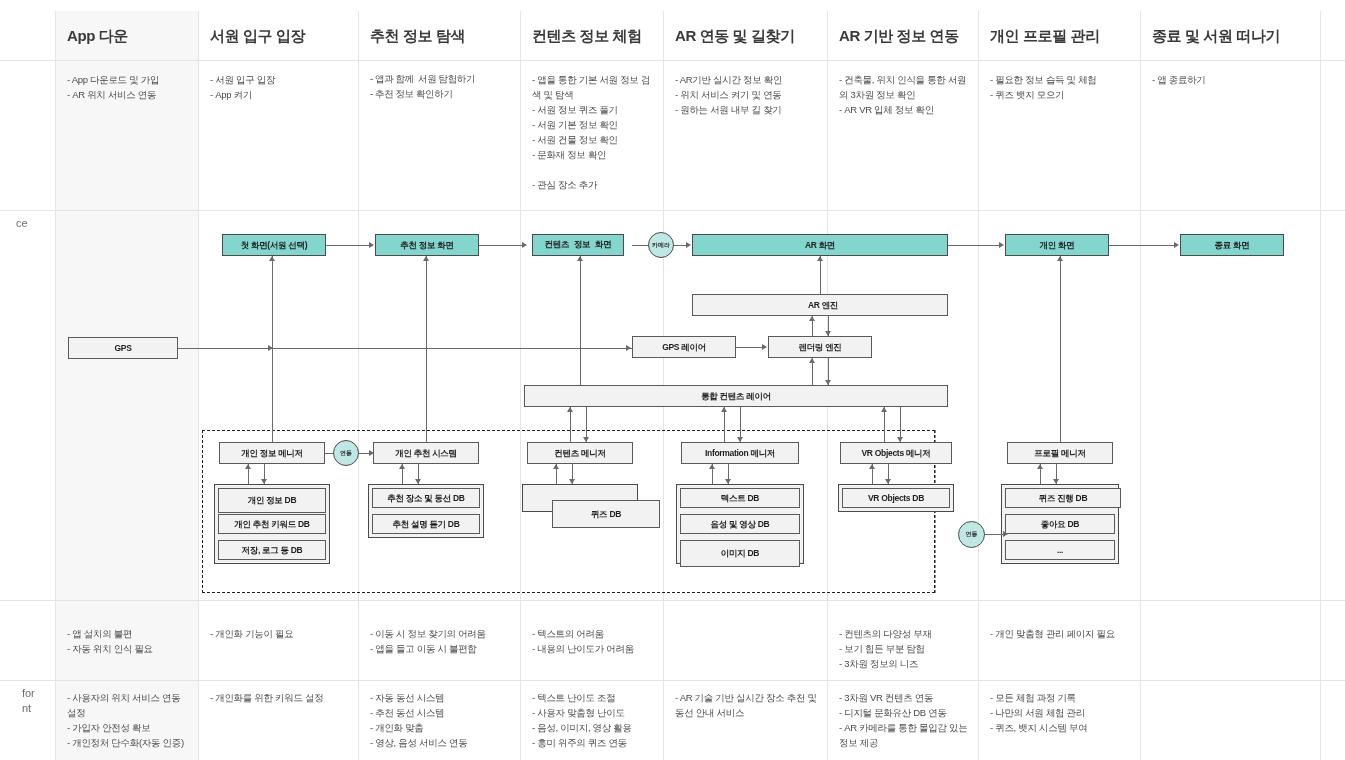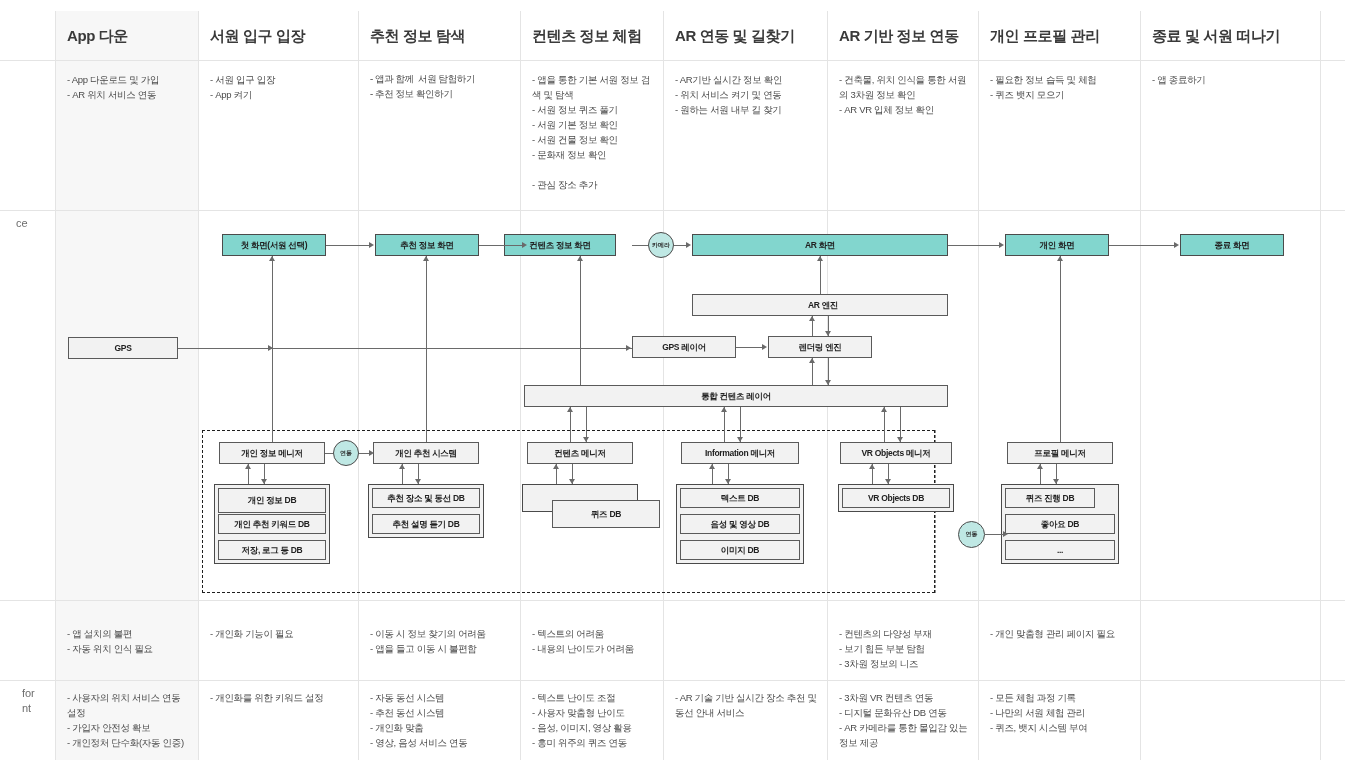--- a/index.html
+++ b/index.html
@@ -135,21 +135,21 @@
     <div class="cell" style="left: 990px; top: 626px; width: 140px;">- 개인 맞춤형 관리 페이지 필요</div>
     <div class="cell" style="left: 990px; top: 690px; width: 140px;">- 모든 체험 과정 기록
 - 나만의 서원 체험 관리
 - 퀴즈, 뱃지 시스템 부여</div>
     <div class="hdr" style="left: 1152px; top: 27px; width: 164px;">종료 및 서원 떠나기</div>
     <div class="cell" style="left: 1152px; top: 72px; width: 158px;">- 앱 종료하기</div>
     <div class="cell" style="left: 1152px; top: 626px; width: 158px;"></div>
     <div class="cell" style="left: 1152px; top: 690px; width: 158px;"></div>
     <div class="node teal" style="left: 222px; top: 234px; width: 104px; height: 22px;">첫 화면(서원 선택)</div>
     <div class="node teal" style="left: 375px; top: 234px; width: 104px; height: 22px;">추천 정보 화면</div>
-    <div class="node teal" style="left: 504px; top: 234px; width: 112px; height: 22px;">컨텐츠 정보 화면</div>
+    <div class="node teal" style="left: 532px; top: 234px; width: 92px; height: 22px; font-family: Liberation Mono, monospace;">컨텐츠 정보 화면</div>
     <div class="node teal" style="left: 692px; top: 234px; width: 256px; height: 22px;">AR 화면</div>
     <div class="node teal" style="left: 1005px; top: 234px; width: 104px; height: 22px;">개인 화면</div>
     <div class="node teal" style="left: 1180px; top: 234px; width: 104px; height: 22px;">종료 화면</div>
     <div class="node grayb" style="left: 68px; top: 337px; width: 110px; height: 22px;">GPS</div>
     <div class="node grayb" style="left: 692px; top: 294px; width: 256px; height: 22px; padding-left: 6px;">AR 엔진</div>
     <div class="node grayb" style="left: 632px; top: 336px; width: 104px; height: 22px;">GPS 레이어</div>
     <div class="node grayb" style="left: 768px; top: 336px; width: 104px; height: 22px;">렌더링 엔진</div>
     <div class="node grayb" style="left: 524px; top: 385px; width: 424px; height: 22px;">통합 컨텐츠 레이어</div>
     <div class="dashbox" style="left: 202px; top: 430px; width: 733px; height: 163px;"></div>
     <div class="dashv" style="left: 935px; top: 430px; height: 163px;"></div>
@@ -164,25 +164,25 @@
     <div class="node grayb" style="left: 218px; top: 514px; width: 108px; height: 20px;">개인 추천 키워드 DB</div>
     <div class="node grayb" style="left: 218px; top: 540px; width: 108px; height: 20px;">저장, 로그 등 DB</div>
     <div class="grp" style="left: 368px; top: 484px; width: 116px; height: 54px;"></div>
     <div class="node grayb" style="left: 372px; top: 488px; width: 108px; height: 20px;">추천 장소 및 동선 DB</div>
     <div class="node grayb" style="left: 372px; top: 514px; width: 108px; height: 20px;">추천 설명 듣기 DB</div>
     <div class="grp" style="left: 522px; top: 484px; width: 116px; height: 28px;"></div>
     <div class="node grayb" style="left: 552px; top: 488px; width: 108px; height: 28px; margin-top: 12px;">퀴즈 DB</div>
     <div class="grp" style="left: 676px; top: 484px; width: 128px; height: 80px;"></div>
     <div class="node grayb" style="left: 680px; top: 488px; width: 120px; height: 20px;">텍스트 DB</div>
     <div class="node grayb" style="left: 680px; top: 514px; width: 120px; height: 20px;">음성 및 영상 DB</div>
-    <div class="node grayb" style="left: 680px; top: 540px; width: 120px; height: 20px;">이미지 DB</div>
+    <div class="node grayb" style="left: 680px; top: 540px; width: 120px; height: 27px;">이미지 DB</div>
     <div class="grp" style="left: 838px; top: 484px; width: 116px; height: 28px;"></div>
     <div class="node grayb" style="left: 842px; top: 488px; width: 108px; height: 20px;">VR Objects DB</div>
     <div class="grp" style="left: 1001px; top: 484px; width: 118px; height: 80px;"></div>
-    <div class="node grayb" style="left: 1005px; top: 488px; width: 90px; height: 20px;">퀴즈 진행 DB</div>
+    <div class="node grayb" style="left: 1005px; top: 488px; width: 116px; height: 20px;">퀴즈 진행 DB</div>
     <div class="node grayb" style="left: 1005px; top: 514px; width: 110px; height: 20px;">좋아요 DB</div>
     <div class="node grayb" style="left: 1005px; top: 540px; width: 110px; height: 20px;">...</div>
     <div class="circ" style="left: 648px; top: 232px; width: 26px; height: 26px;">카메라</div>
     <div class="circ" style="left: 333px; top: 440px; width: 26px; height: 26px;">연동</div>
     <div class="circ" style="left: 958px; top: 521px; width: 27px; height: 27px;">연동</div>
     <div class="ln lnh" style="left: 326px; top: 245px; width: 43px; background: rgb(106, 106, 106);"></div>
     <div class="arr arr-r" style="left: 369px; top: 242px;"></div>
     <div class="ln lnh" style="left: 479px; top: 245px; width: 43px; background: rgb(106, 106, 106);"></div>
     <div class="arr arr-r" style="left: 522px; top: 242px;"></div>
     <div class="ln lnh" style="left: 632px; top: 245px; width: 16px; background: rgb(106, 106, 106);"></div>

